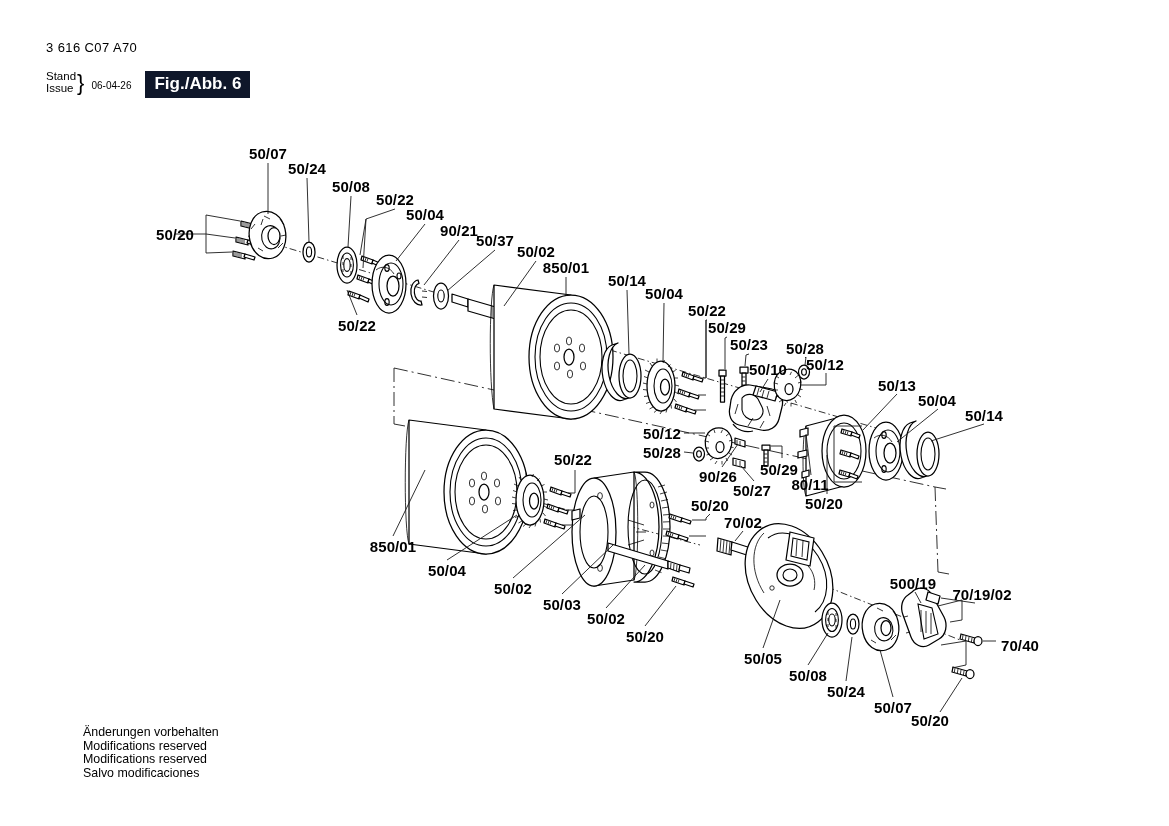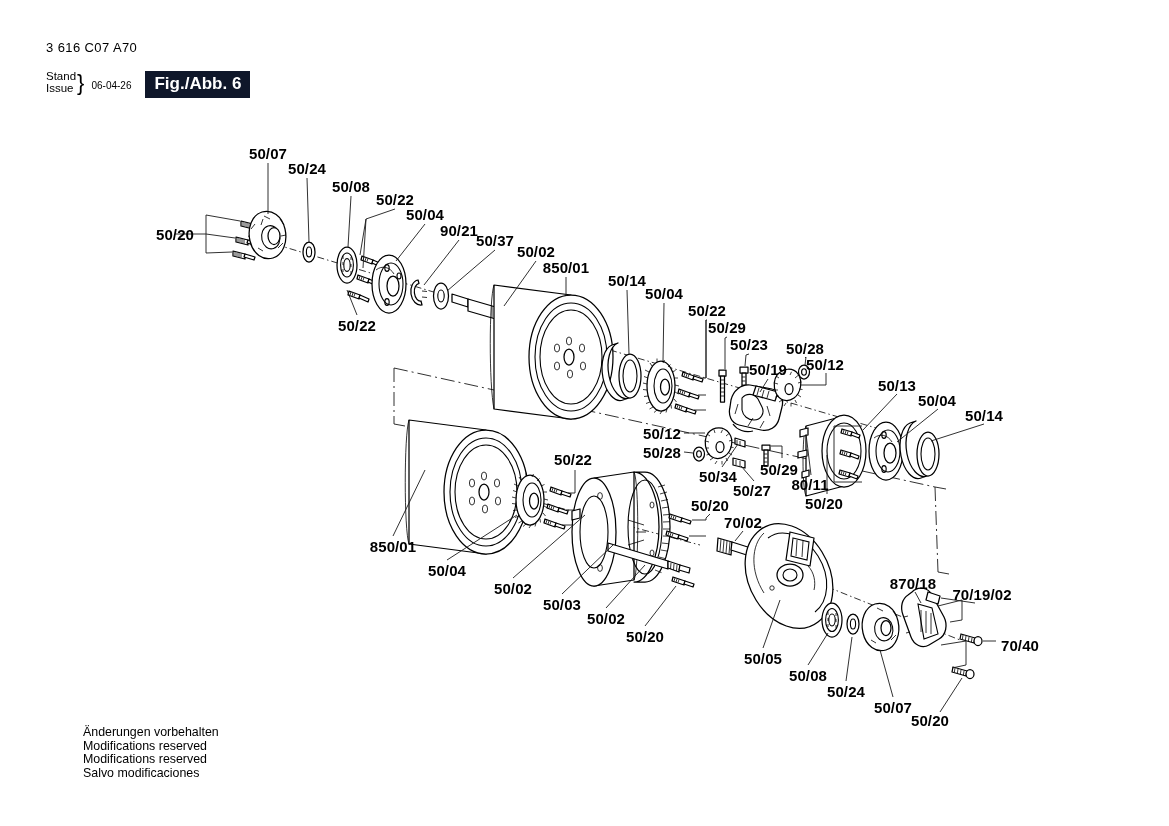--- a/index.html
+++ b/index.html
@@ -654,48 +654,48 @@
     <div class="lbl" style="left:495px;top:240px">50/37</div>
     <div class="lbl" style="left:536px;top:251px">50/02</div>
     <div class="lbl" style="left:566px;top:267px">850/01</div>
     <div class="lbl" style="left:175px;top:234px">50/20</div>
     <div class="lbl" style="left:357px;top:325px">50/22</div>
     <div class="lbl" style="left:627px;top:280px">50/14</div>
     <div class="lbl" style="left:664px;top:293px">50/04</div>
     <div class="lbl" style="left:707px;top:310px">50/22</div>
     <div class="lbl" style="left:727px;top:327px">50/29</div>
     <div class="lbl" style="left:749px;top:344px">50/23</div>
-    <div class="lbl" style="left:768px;top:369px">50/19</div>
+    <div class="lbl" style="left:768px;top:369px">50/10</div>
     <div class="lbl" style="left:805px;top:348px">50/28</div>
     <div class="lbl" style="left:825px;top:364px">50/12</div>
     <div class="lbl" style="left:897px;top:385px">50/13</div>
     <div class="lbl" style="left:937px;top:400px">50/04</div>
     <div class="lbl" style="left:984px;top:415px">50/14</div>
     <div class="lbl" style="left:662px;top:433px">50/12</div>
     <div class="lbl" style="left:662px;top:452px">50/28</div>
-    <div class="lbl" style="left:718px;top:476px">50/34</div>
+    <div class="lbl" style="left:718px;top:476px">90/26</div>
     <div class="lbl" style="left:752px;top:490px">50/27</div>
     <div class="lbl" style="left:779px;top:469px">50/29</div>
     <div class="lbl" style="left:810px;top:484px">80/11</div>
     <div class="lbl" style="left:824px;top:503px">50/20</div>
     <div class="lbl" style="left:573px;top:459px">50/22</div>
     <div class="lbl" style="left:393px;top:546px">850/01</div>
     <div class="lbl" style="left:447px;top:570px">50/04</div>
     <div class="lbl" style="left:513px;top:588px">50/02</div>
     <div class="lbl" style="left:562px;top:604px">50/03</div>
     <div class="lbl" style="left:606px;top:618px">50/02</div>
     <div class="lbl" style="left:645px;top:636px">50/20</div>
     <div class="lbl" style="left:710px;top:505px">50/20</div>
     <div class="lbl" style="left:743px;top:522px">70/02</div>
     <div class="lbl" style="left:763px;top:658px">50/05</div>
     <div class="lbl" style="left:808px;top:675px">50/08</div>
     <div class="lbl" style="left:846px;top:691px">50/24</div>
     <div class="lbl" style="left:893px;top:707px">50/07</div>
     <div class="lbl" style="left:930px;top:720px">50/20</div>
-    <div class="lbl" style="left:913px;top:583px">870/18</div>
+    <div class="lbl" style="left:913px;top:583px">500/19</div>
     <div class="lbl" style="left:982px;top:594px">70/19/02</div>
     <div class="lbl" style="left:1020px;top:645px">70/40</div>
   </div>
 
   <div id="footer">
     <div>Änderungen vorbehalten</div>
     <div>Modifications reserved</div>
     <div>Modifications reserved</div>
     <div>Salvo modificaciones</div>
   </div>

